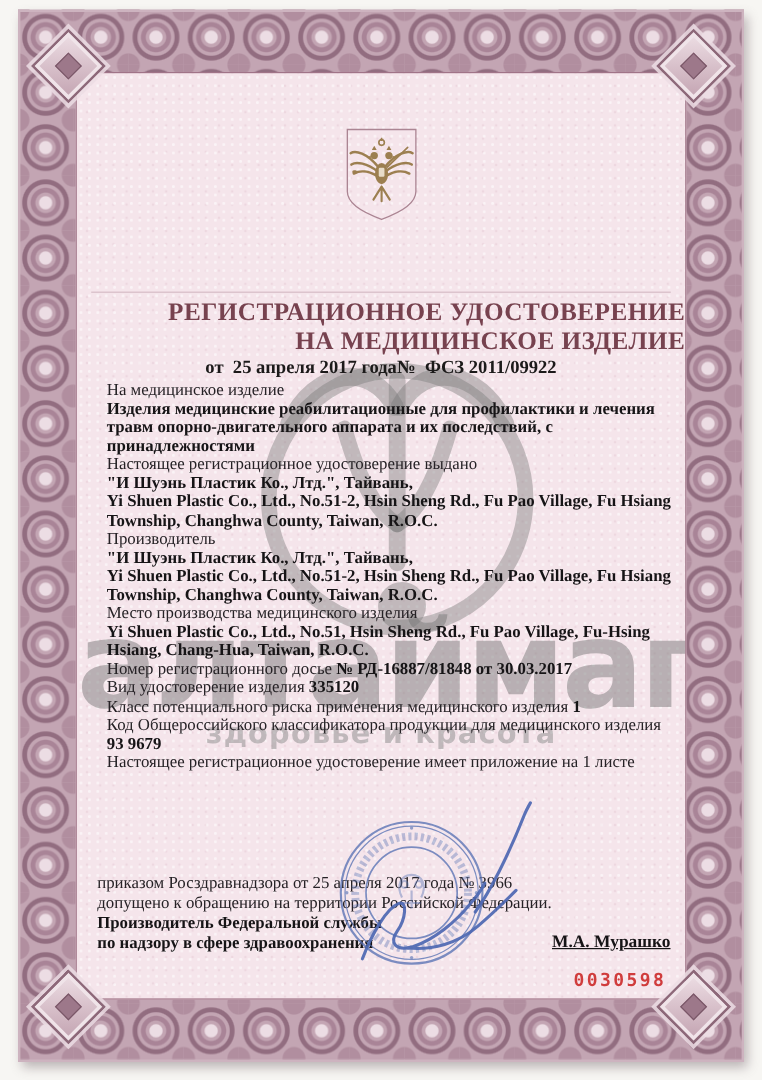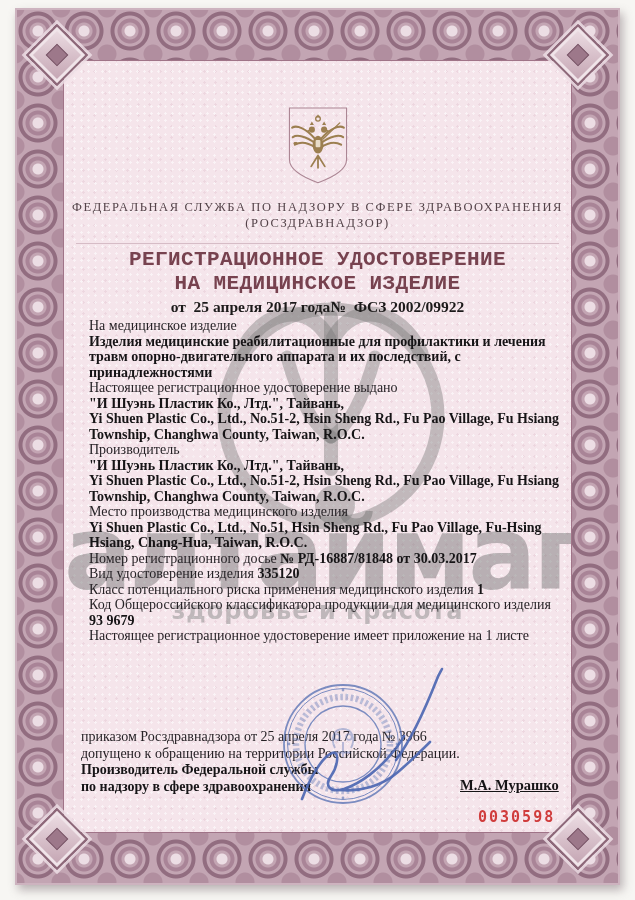--- a/index.html
+++ b/index.html
@@ -43,22 +43,22 @@
     font-family:"DejaVu Sans",sans-serif;font-size:24px;font-weight:bold;
     letter-spacing:1px;color:rgba(138,138,138,.5);}
   .wm-logo{left:0;top:0;}
   
   .content{position:absolute;inset:0;z-index:2;color:#262226;}
   .emblem{position:absolute;left:0;right:0;top:44px;display:flex;justify-content:center;}
   .agency{position:absolute;left:0;right:0;top:138px;text-align:center;
     font-size:12.5px;letter-spacing:1.6px;color:#544349;line-height:16px;}
   .divider{position:absolute;left:12px;right:12px;top:182px;height:0;
     border-top:1px solid #d6bcc6;}
-  .cert-title{position:absolute;left:0;right:0;top:187px;text-align:center;
-    font-family:Liberation Mono, monospace;font-weight:bold;color:#77424f;
+  .cert-title{position:absolute;left:0;right:0;top:187px;text-align:right;
+    font-family:Liberation Serif, serif;font-weight:bold;color:#77424f;
     font-size:21px;line-height:24px;letter-spacing:.4px;}
   .dateline{position:absolute;left:0;right:0;top:237px;display:flex;
     justify-content:center;font-weight:bold;font-size:15.5px;color:#1c1a1a;}
   .pre{white-space:pre;}
   .col{position:absolute;left:25px;top:257px;width:476px;font-size:14px;line-height:15.5px;}
   .col p{margin:0;}
   .b{font-weight:bold;color:#161416;}
   .g2{margin-top:2.5px}.g8{margin-top:8.5px}.g9{margin-top:9.5px}
   .g10{margin-top:10.5px}.g11{margin-top:11.5px}
   .order{position:absolute;left:17px;top:668px;font-size:14px;line-height:16.5px;}
@@ -117,35 +117,31 @@
             <rect x="46.5" y="51" width="7" height="11" rx="1.5" fill="#e8dcc8"></rect>
             <circle cx="41" cy="36" r="4.5" fill="#9c7f50"></circle>
             <circle cx="59" cy="36" r="4.5" fill="#9c7f50"></circle>
             <path d="M36.8 36 l-4 2 4 1.5 Z M63.2 36 l4 2 -4 1.5 Z" fill="#9c7f50"></path>
             <path d="M38 29 l3 -5 3 5 Z M56 29 l3 -5 3 5 Z" fill="#9c7f50"></path>
             <circle cx="50" cy="20" r="3.4" fill="none" stroke="#9c7f50" stroke-width="2"></circle>
             <path d="M50 14 v4 M48 16 h4" stroke="#9c7f50" stroke-width="1.6"></path>
           </svg>
         </div>
 
-        <div class="agency">
-          <div>ФЕДЕРАЛЬНАЯ СЛУЖБА ПО НАДЗОРУ В СФЕРЕ ЗДРАВООХРАНЕНИЯ</div>
-          <div>(РОСЗДРАВНАДЗОР)</div>
-        </div>
 
         <div class="divider"></div>
 
         <div class="cert-title">
           <div>РЕГИСТРАЦИОННОЕ УДОСТОВЕРЕНИЕ</div>
           <div>НА МЕДИЦИНСКОЕ ИЗДЕЛИЕ</div>
         </div>
 
         <div class="dateline">
           <span class="pre">от  25 апреля 2017 года</span>
-          <span class="pre">№  ФСЗ 2002/09922</span>
+          <span class="pre">№  ФСЗ 2011/09922</span>
         </div>
 
         <div class="col">
           <p>На медицинское изделие</p>
           <p class="b g2">Изделия медицинские реабилитационные для профилактики и лечения травм опорно-двигательного аппарата и их последствий, с принадлежностями</p>
 
           <p class="g8">Настоящее регистрационное удостоверение выдано</p>
           <p class="b">"И Шуэнь Пластик Ко., Лтд.", Тайвань,</p>
           <p class="b">Yi Shuen Plastic Co., Ltd., No.51-2, Hsin Sheng Rd., Fu Pao Village, Fu Hsiang Township, Changhwa County, Taiwan, R.O.C.</p>
 

